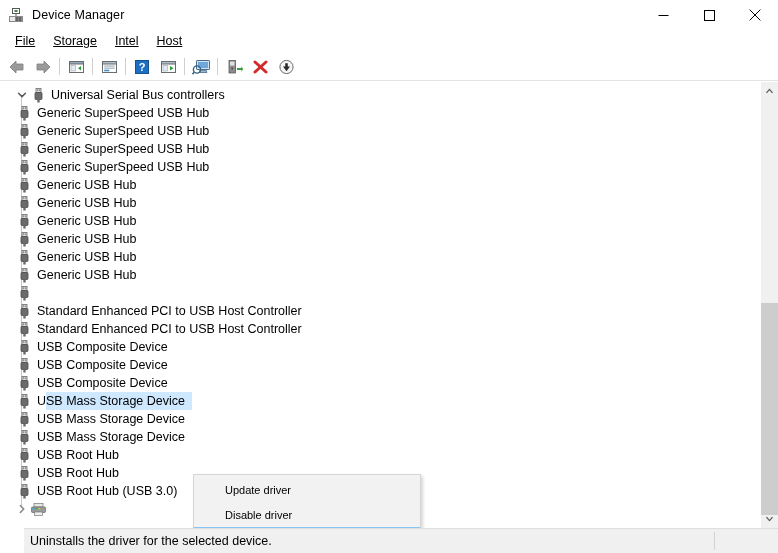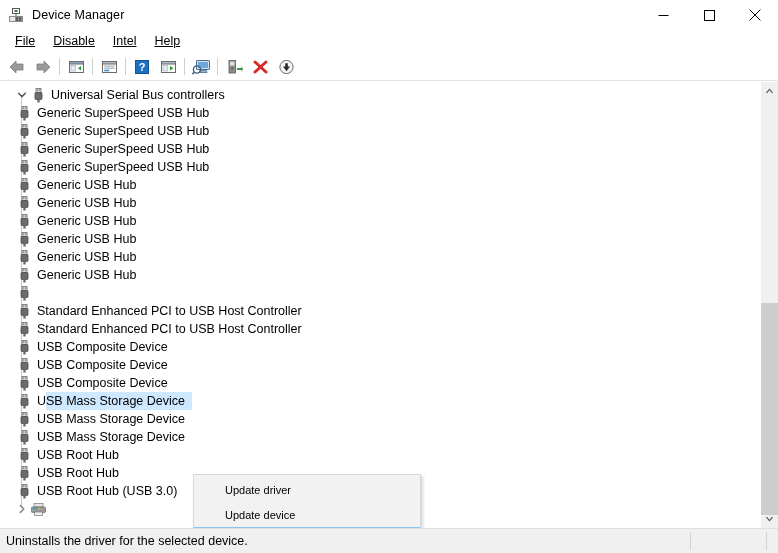--- a/index.html
+++ b/index.html
@@ -234,20 +234,21 @@
 
   
   .statusbar {
     height: 24px;
     background: #f0f0f0;
     border-top: 1px solid #dfdfdf;
     display: flex;
     align-items: center;
     flex: 0 0 auto;
     position: relative;
+    margin-left: 24px;
   }
   .status-text {
     font-size: 12.5px;
     color: #000000;
     padding-left: 6px;
     line-height: 24px;
   }
   .status-div {
     position: absolute;
     top: 3px;
@@ -293,23 +294,23 @@
         <svg width="12" height="12" viewBox="0 0 12 12">
             <line x1="0.6" y1="0.6" x2="11.4" y2="11.4" stroke="#000" stroke-width="1"></line>
             <line x1="11.4" y1="0.6" x2="0.6" y2="11.4" stroke="#000" stroke-width="1"></line>
           </svg>
       </div>
     </div>
   </div>
 
   <div class="menubar">
     <div class="menubar-item">File</div>
-    <div class="menubar-item">Disable</div>
+    <div class="menubar-item">Storage</div>
     <div class="menubar-item">Intel</div>
-    <div class="menubar-item">Help</div>
+    <div class="menubar-item">Host</div>
   </div>
 
   <div class="toolbar">
 
     <div class="tb-btn">
       <svg width="18" height="16" viewBox="0 0 18 16">
         <path d="M8 2 L2 8 L8 14 L8 11 L15 11 L15 5 L8 5 Z" fill="#9a9a9a" stroke="#7d7d7d" stroke-width="0.8" stroke-linejoin="round"></path>
       </svg>
     </div>
     <div class="tb-btn">
@@ -737,21 +738,21 @@
       </div>
       <div class="vs-arrow">
         <svg width="9" height="9" viewBox="0 0 9 9">
             <path d="M4.5 6.6 L1 2.6 L2 1.8 L4.5 4.7 L7 1.8 L8 2.6 Z" fill="#5a5a5a"></path>
           </svg>
       </div>
     </div>
 
     <div class="ctx-menu" id="ctx-menu">
         <div class="ctx-item">Update driver</div>
-        <div class="ctx-item">Update device</div>
+        <div class="ctx-item">Disable driver</div>
         <div class="ctx-item highlighted">Uninstall device</div>
       </div>
 
   </div>
 
   <div class="statusbar">
     <div class="status-text">Uninstalls the driver for the selected device.</div>
     <div class="status-div" style="left:690px;"></div>
     <div class="status-div" style="left:766px;"></div>
   </div>

